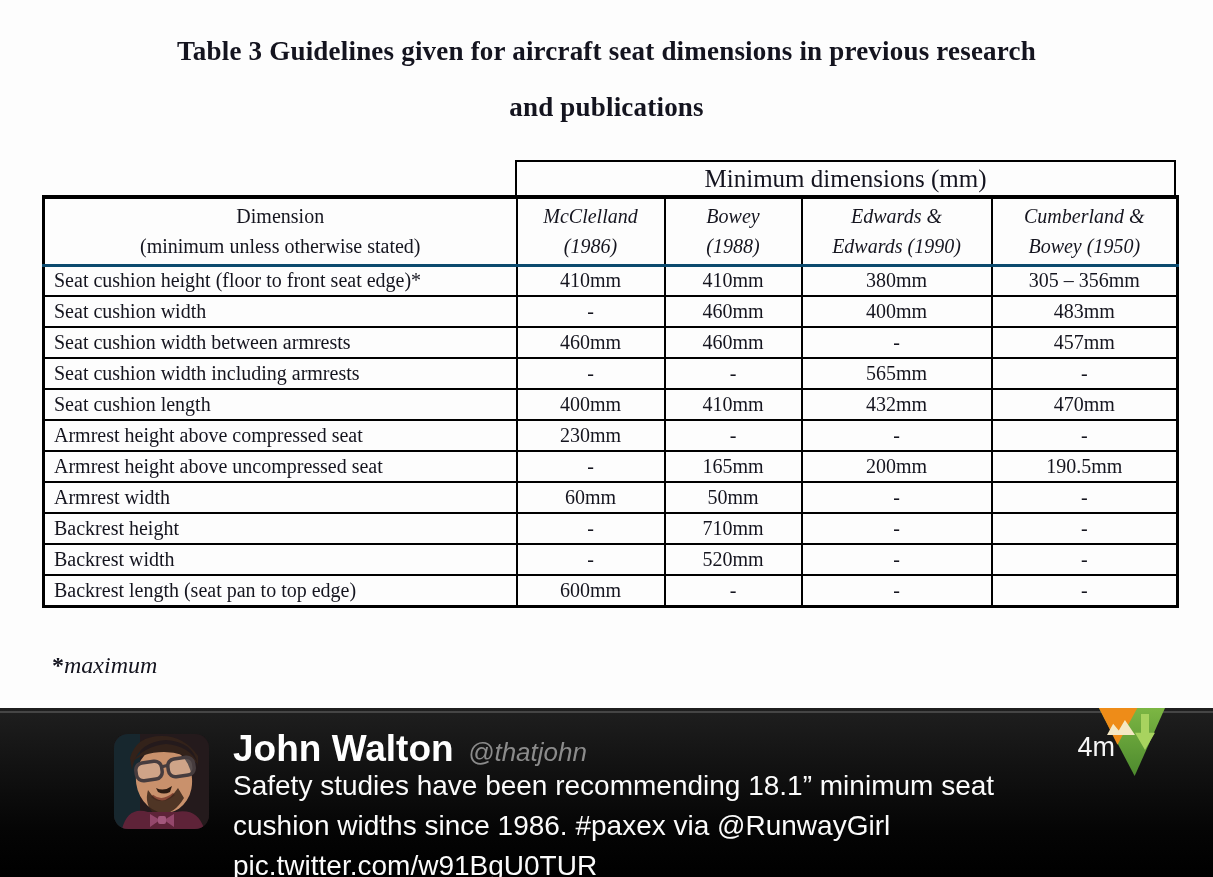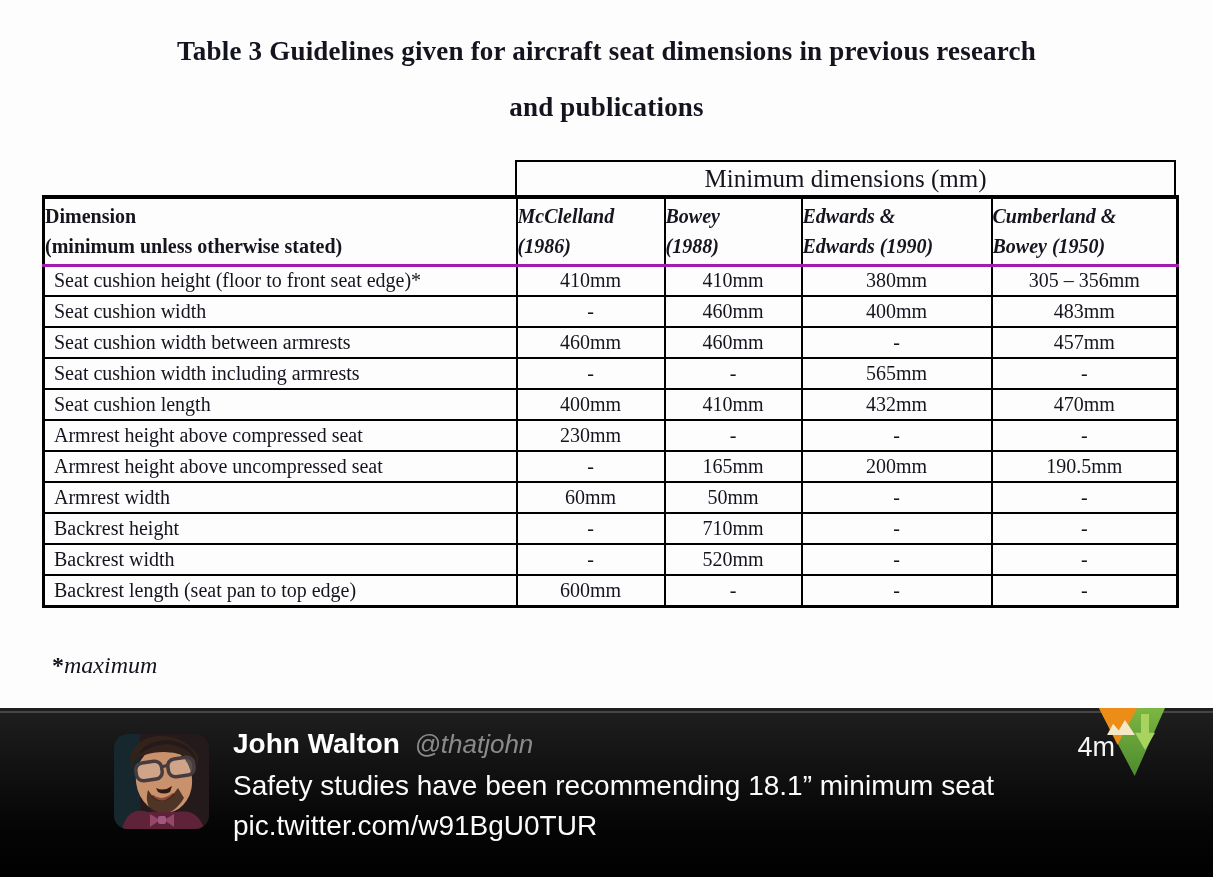--- a/index.html
+++ b/index.html
@@ -22,42 +22,42 @@
     font-size:25px;
   }
 
   table.dims {
     position:absolute; left:42px; top:195px;
     border-collapse:collapse; table-layout:fixed; width:1134px;
     font-size:20px; color:#15151f;
   }
   table.dims th, table.dims td { border:2px solid #000; overflow:hidden; white-space:nowrap; }
   table.dims { border:3px solid #000; border-top:4px solid #000; }
-  table.dims thead th { height:68px; font-weight:bold; text-align:left; vertical-align:middle; border-bottom:3px solid #a21caf; }
+  table.dims thead th { height:68px; font-weight:normal; text-align:center; vertical-align:middle; border-bottom:3px solid #0c4a6e; }
   table.dims thead th.researcher { font-style:italic; }
   table.dims td { height:31px; text-align:center; vertical-align:middle; }
   table.dims td.dim { text-align:left; padding-left:9px; }
   .hdr-line { display:block; line-height:30px; }
 
   .footnote { position:absolute; left:52px; top:652px; font-size:24px; }
   .footnote .ast { font-weight:bold; font-style:normal; }
   .footnote .word { font-style:italic; }
 
   
   .tweet-bar {
     position:absolute; left:0; top:708px; width:1213px; height:169px;
     background:linear-gradient(to bottom, #1f1f1f 0px, #161616 40px, #050505 120px, #000 169px);
     font-family:"Liberation Sans", sans-serif; color:#fff;
   }
   .bar-top-line { position:absolute; top:3px; left:0; width:100%; height:2px; background:#454545; }
 
   .avatar { position:absolute; left:114px; top:26px; width:95px; height:95px; border-radius:14px; overflow:hidden; background:#20161a; }
 
   .tweet-head { position:absolute; left:233px; top:20px; height:34px; white-space:nowrap; }
-  .tweet-name { font-size:28px; font-weight:bold; color:#ffffff;text-align:right; }
+  .tweet-name { font-size:37px; font-weight:bold; color:#ffffff;text-align:right; }
   .tweet-handle { font-size:26px; color:#8b8b8b; margin-left:10px;font-style:italic; }
   .tweet-time { position:absolute; top:24px; right:98px; font-size:27px; color:#f5f5f5; }
 
   .tweet-text { position:absolute; left:233px; top:58px; font-size:28px; line-height:40px; color:#fbfbfb; }
 
   
   .corner-icon { position:absolute; top:0; right:48px; width:66px; height:68px; }
   .tri-green { position:absolute; left:0; top:0; width:100%; height:100%;
     clip-path:polygon(0 0, 100% 0, 54% 100%);
     background:linear-gradient(to bottom, #7cb643, #4d8a2e); }
@@ -222,20 +222,21 @@
     </div>
 
     <div class="tweet-head">
       <span class="tweet-name">John Walton</span>
       <span class="tweet-handle">@thatjohn</span>
     </div>
     <div class="tweet-time">4m</div>
 
     <div class="tweet-text">
       <div>Safety studies have been recommending 18.1” minimum seat</div>
+      <div>cushion widths since 1986. #paxex via @RunwayGirl</div>
       <div>pic.twitter.com/w91BgU0TUR</div>
     </div>
 
     <div class="corner-icon">
       <div class="tri-green"></div>
       <div class="tri-orange"></div>
       <div class="zigzag"></div>
       <div class="down-arrow"></div>
     </div>
   </div>

